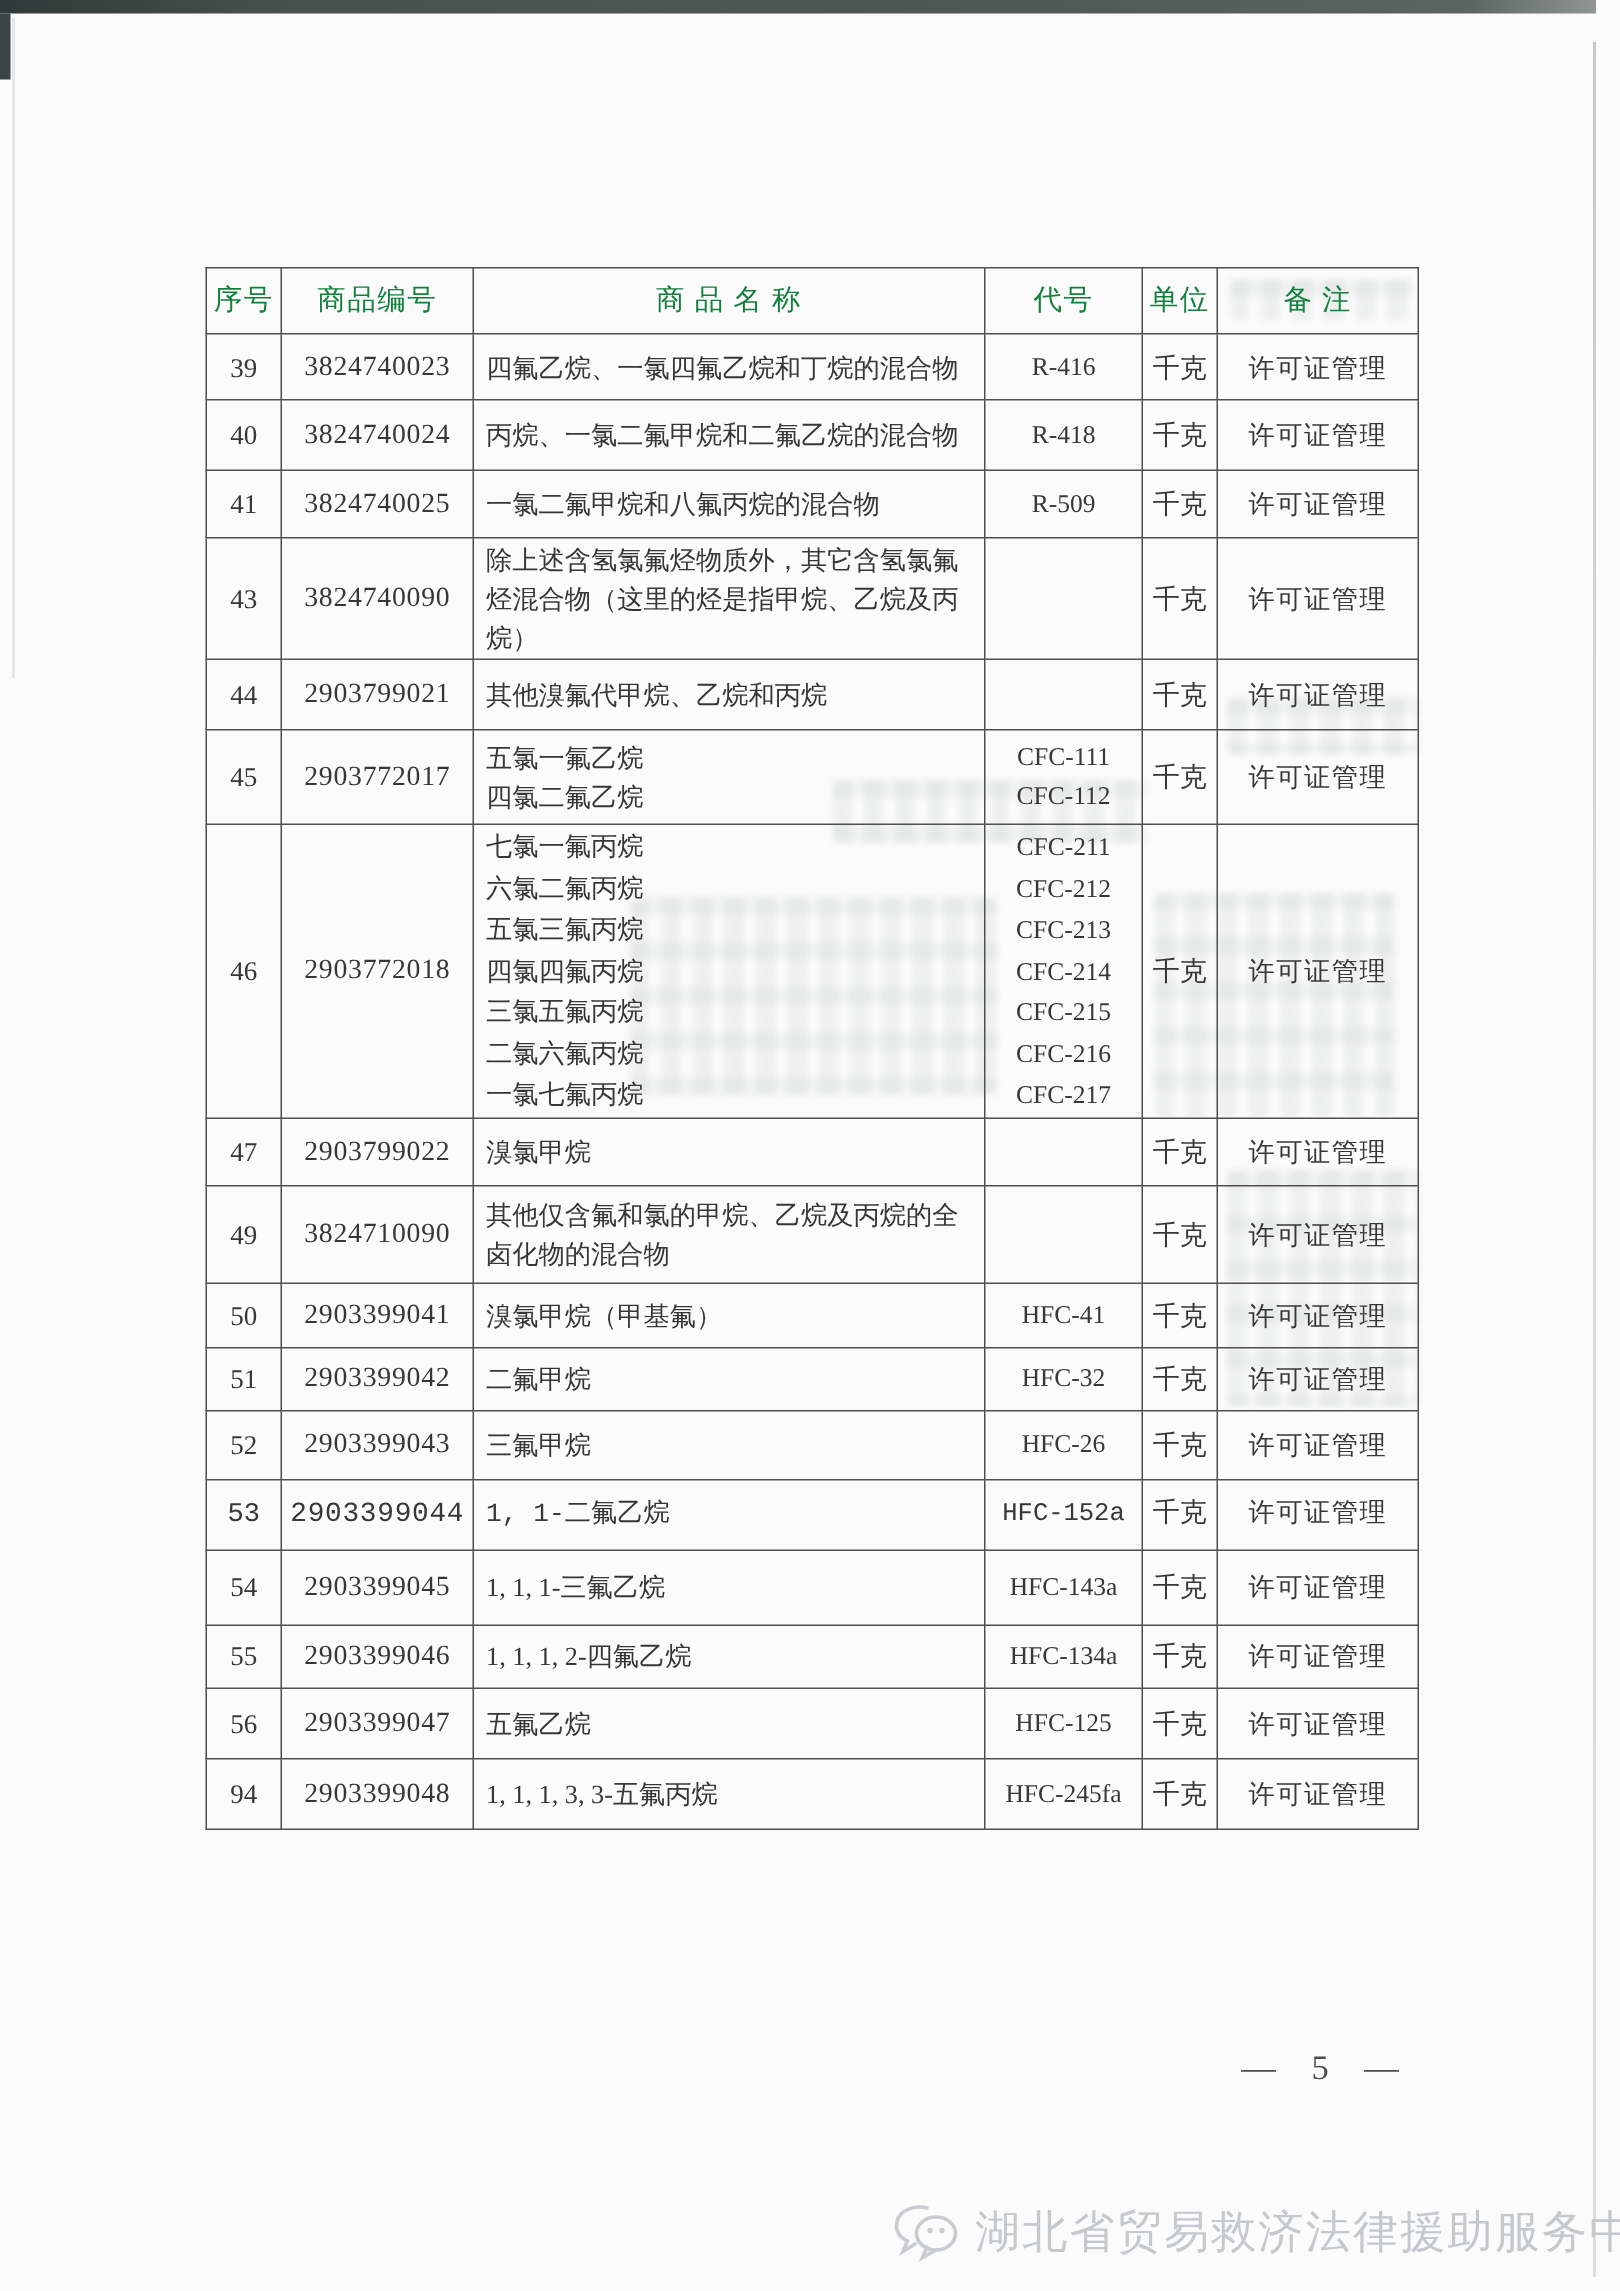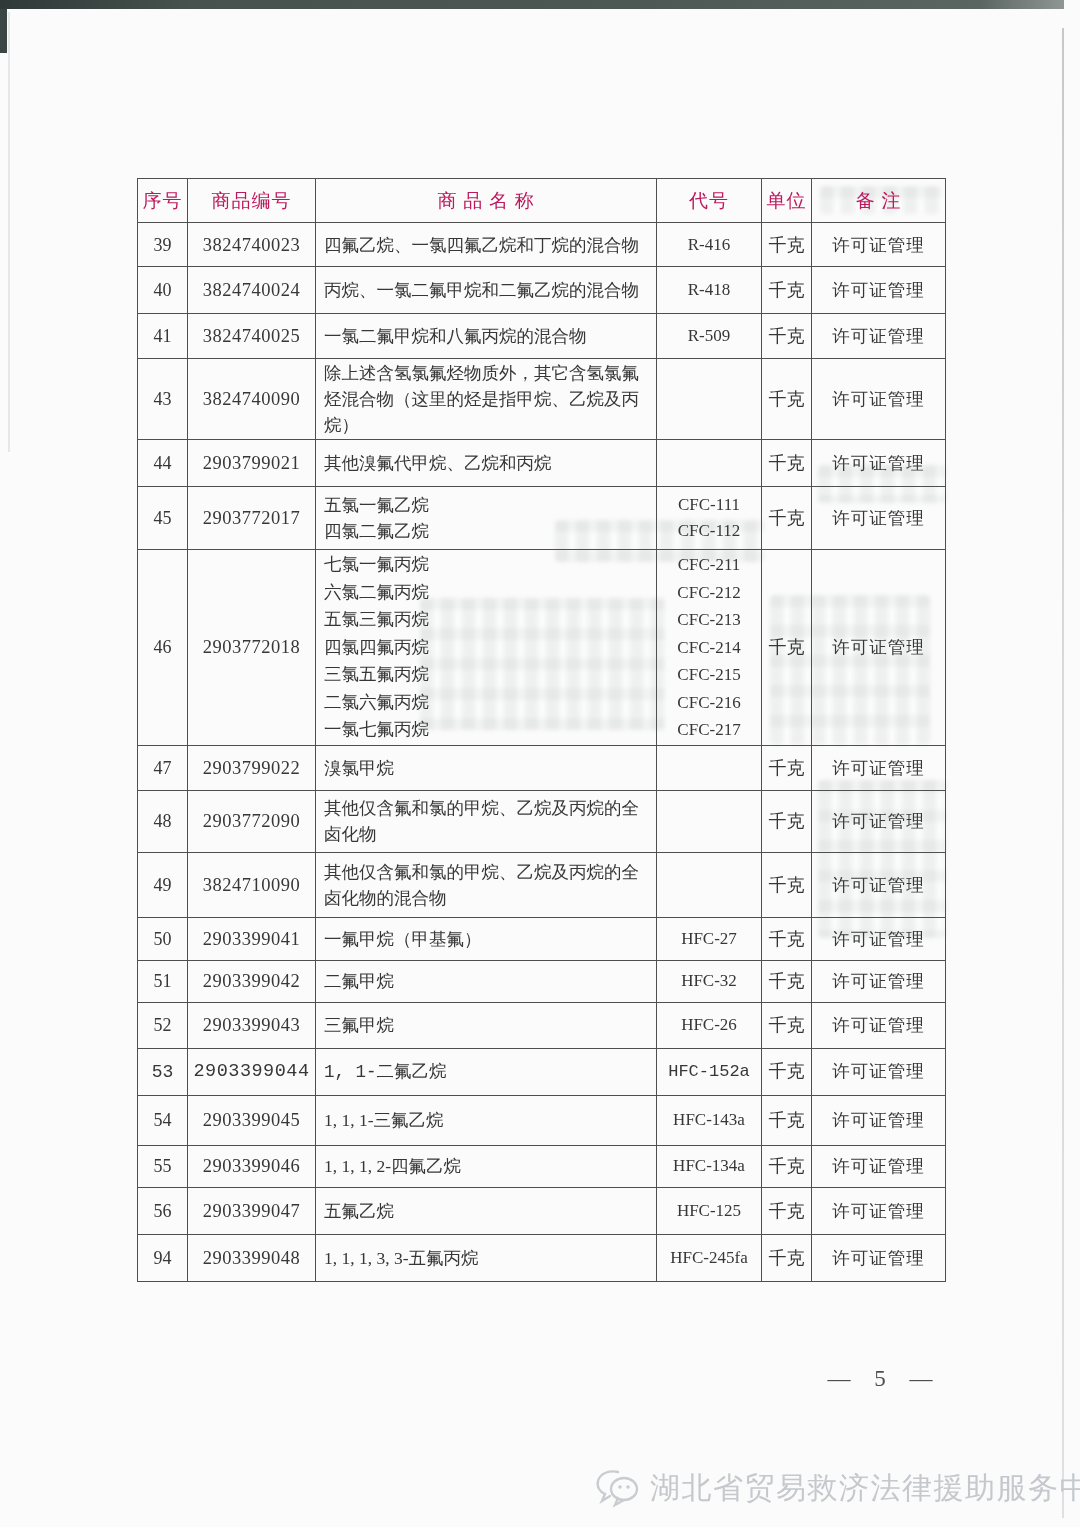--- a/index.html
+++ b/index.html
@@ -46,21 +46,21 @@
   .doc col.c-sym  { width:105px; }
   .doc col.c-unit { width:50px; }
   .doc col.c-note { width:134px; }
   .doc th, .doc td {
     border:1px solid #4f4f4f;
     vertical-align:middle; text-align:center;
     padding:1px 2px;
     font-size:18px; font-weight:normal;
     line-height:26px;
   }
-  .doc th { font-size:19px; letter-spacing:1px; color:#be185d; }
+  .doc th { font-size:19px; letter-spacing:1px; color:#15803d; }
   .doc td.name {
     text-align:left; padding-left:8px; padding-right:6px;
     white-space:pre-line; font-size:17.5px;
   }
   .doc td.sym { white-space:pre-line; font-size:17px; }
   .doc td.code { font-size:18.5px; letter-spacing:.5px; }
   .doc td.unit { font-size:18px; }
   .doc td.note { font-size:17.5px; letter-spacing:1px; }
   .doc tr.multi7 td { line-height:27.5px; }
   
@@ -188,41 +188,33 @@
         <td class="note">许可证管理</td>
       </tr>
       <tr style="height:45px;">
         <td>47</td>
         <td class="code">2903799022</td>
         <td class="name">溴氯甲烷</td>
         <td class="sym"></td>
         <td class="unit">千克</td>
         <td class="note">许可证管理</td>
       </tr>
-      <tr style="height:62px;">
-        <td>48</td>
-        <td class="code">2903772090</td>
-        <td class="name">其他仅含氟和氯的甲烷、乙烷及丙烷的全卤化物</td>
-        <td class="sym"></td>
-        <td class="unit">千克</td>
-        <td class="note">许可证管理</td>
-      </tr>
       <tr style="height:65px;">
         <td>49</td>
         <td class="code">3824710090</td>
         <td class="name">其他仅含氟和氯的甲烷、乙烷及丙烷的全卤化物的混合物</td>
         <td class="sym"></td>
         <td class="unit">千克</td>
         <td class="note">许可证管理</td>
       </tr>
       <tr style="height:43px;">
         <td>50</td>
         <td class="code">2903399041</td>
-        <td class="name">一氟甲烷（甲基氟）</td>
-        <td class="sym">HFC-27</td>
+        <td class="name">溴氯甲烷（甲基氟）</td>
+        <td class="sym">HFC-41</td>
         <td class="unit">千克</td>
         <td class="note">许可证管理</td>
       </tr>
       <tr style="height:42px;">
         <td>51</td>
         <td class="code">2903399042</td>
         <td class="name">二氟甲烷</td>
         <td class="sym">HFC-32</td>
         <td class="unit">千克</td>
         <td class="note">许可证管理</td>

